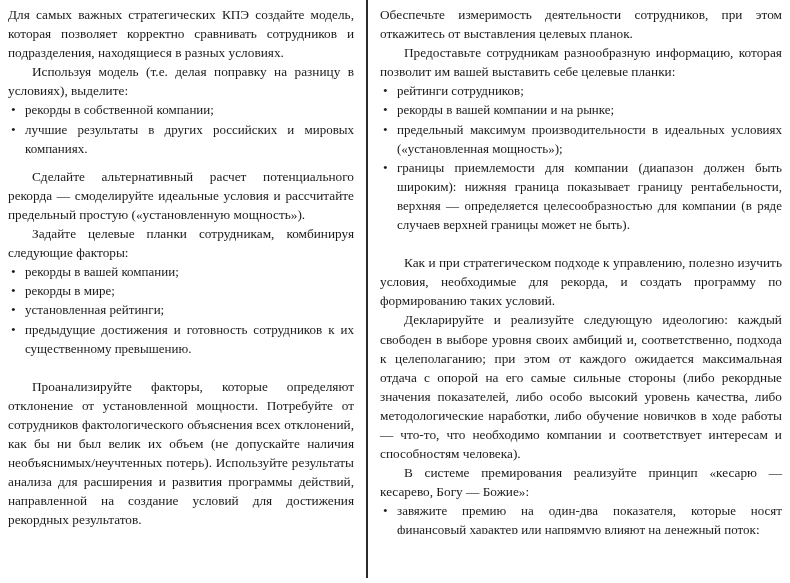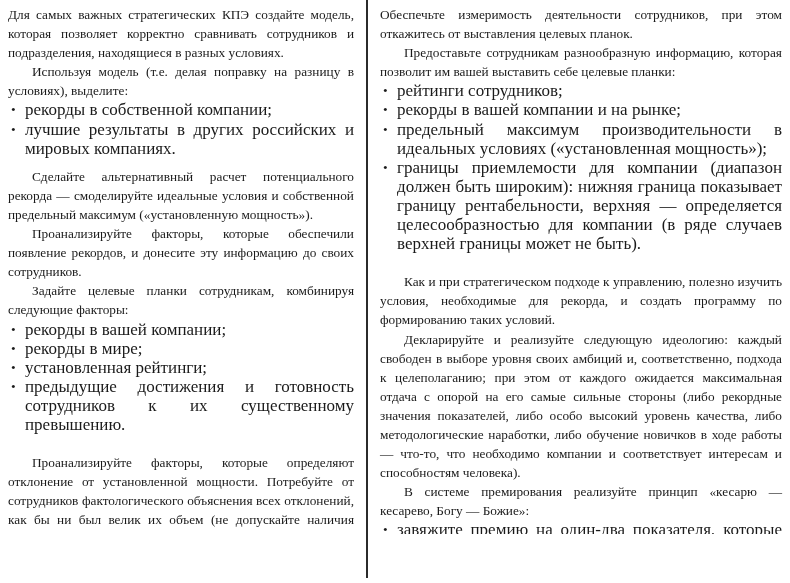--- a/index.html
+++ b/index.html
@@ -61,21 +61,21 @@
   }
   ul.bullets {
     margin: 0;
     padding: 0;
     list-style: none;
   }
   ul.bullets li {
     position: relative;
     margin: 0;
     padding-left: 17px;
-    font-size: 17px;
+    font-size: 13px;
     line-height: 19.1px;
     text-align: justify;
     text-justify: inter-word;
   }
   ul.bullets li::before {
     content: "\2022";
     position: absolute;
     left: 3px;
     top: 0;
     font-size: 13.3px;
@@ -96,22 +96,21 @@
   <div id="columns">
 
     <div class="column col-left">
       <p class="para noindent">Для самых важных стратегических КПЭ создайте модель, которая позволяет корректно сравнивать сотрудников и подразделения, находящиеся в разных условиях.</p>
       <p class="para">Используя модель (т.е. делая поправку на разницу в условиях), выделите:</p>
       <ul class="bullets">
         <li>рекорды в собственной компании;</li>
         <li>лучшие результаты в других российских и мировых компаниях.</li>
       </ul>
       <div class="spacer-sm"></div>
-      <p class="para">Сделайте альтернативный расчет потенциального рекорда — смоделируйте идеальные условия и собственной предельный максимум («установленную мощность»).</p>
-      <p class="para">Проанализируйте факторы, которые обеспечили появление рекордов, и донесите эту информацию до своих сотрудников.</p>
+      <p class="para">Сделайте альтернативный расчет потенциального рекорда — смоделируйте идеальные условия и рассчитайте предельный простую («установленную мощность»).</p>
       <p class="para">Задайте целевые планки сотрудникам, комбинируя следующие факторы:</p>
       <ul class="bullets">
         <li>рекорды в вашей компании;</li>
         <li>рекорды в мире;</li>
         <li>установленная рейтинги;</li>
         <li>предыдущие достижения и готовность сотрудников к их существенному превышению.</li>
       </ul>
       <div class="spacer"></div>
       <p class="para">Проанализируйте факторы, которые определяют отклонение от установленной мощности. Потребуйте от сотрудников фактологического объяснения всех отклонений, как бы ни был велик их объем (не допускайте наличия необъяснимых/неучтенных потерь). Используйте результаты анализа для расширения и развития программы действий, направленной на создание условий для достижения рекордных результатов.</p>
 

